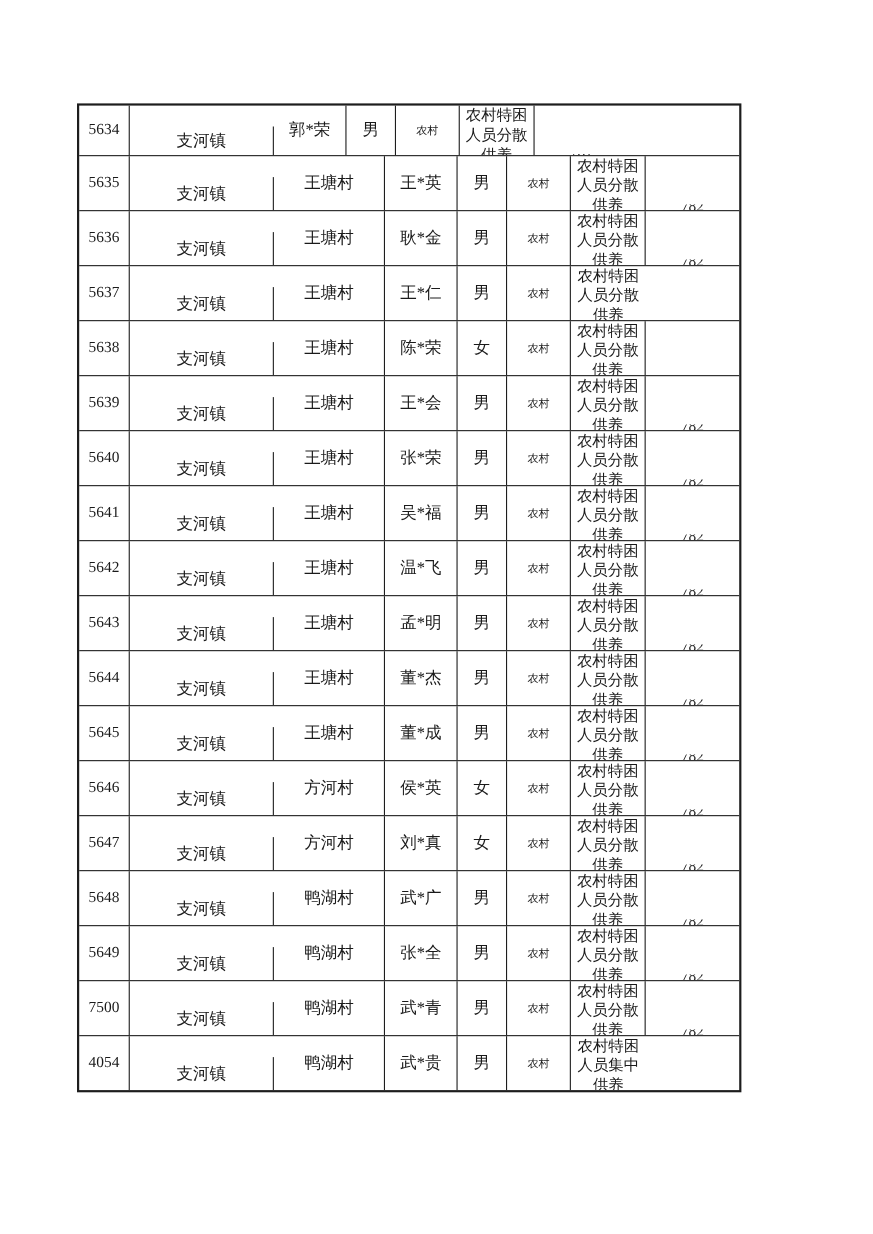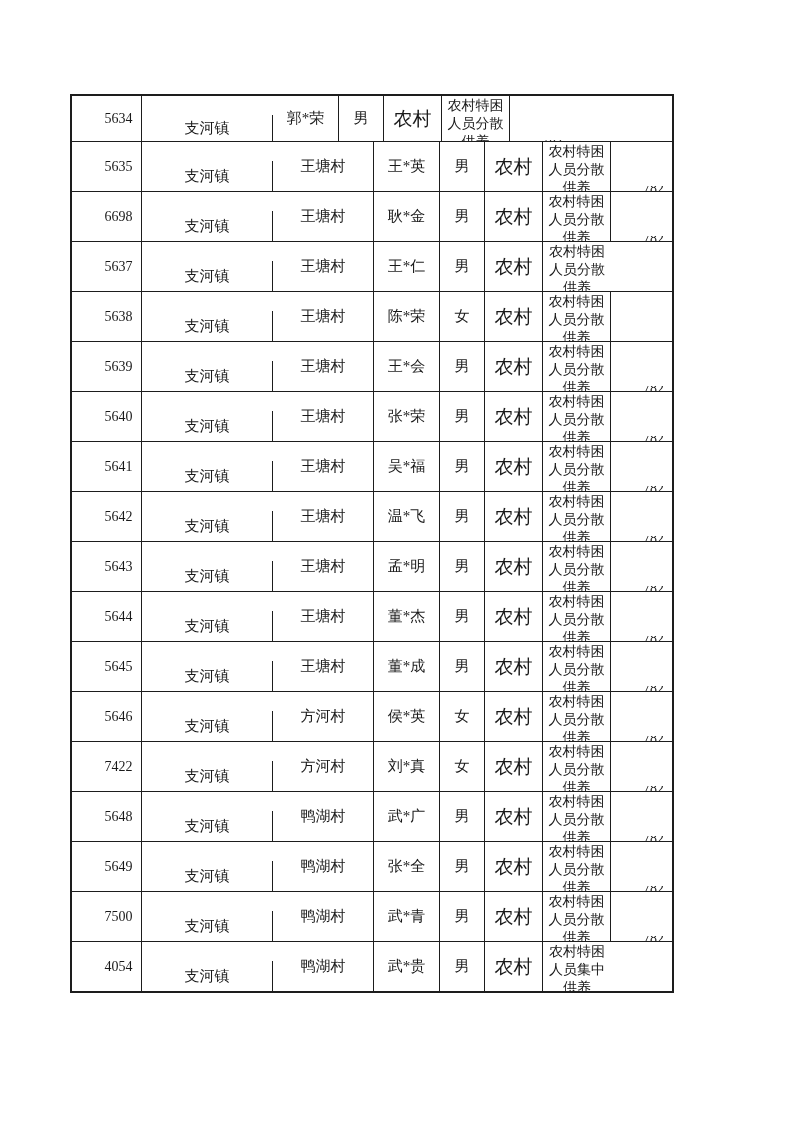--- a/index.html
+++ b/index.html
@@ -39,26 +39,26 @@
     flex: none;
     box-sizing: border-box;
     border-right: 1.4px solid #1d1d1d;
     display: flex;
     align-items: center;
     justify-content: center;
     overflow: hidden;
     white-space: nowrap;
   }
   .cell:last-child { border-right: none; }
-  .c-seq     { width: 46px;  font-size: 14px; margin-left: 24px; }
+  .c-seq     { width: 46px;  font-size: 14px; }
   .c-town    { width: 131px; font-size: 15px; margin-top: 19px; }
   .c-village { width: 101px; font-size: 15px; }
   .c-name    { width: 66px;  font-size: 15px; }
   .c-gender  { width: 45px;  font-size: 15px; }
-  .c-area    { width: 58px;  font-size: 19px; }
+  .c-area    { width: 58px;  font-size: 10px; }
   .c-cat     { width: 68px;  align-items: flex-start; padding-top: 1px; white-space: normal; }
   .c-amount  { width: 85px;  font-size: 14px; margin-top: 44px; }
   .cat-text {
     display: block;
     width: 100%;
     font-size: 14px;
     line-height: 18.2px;
     text-align: center;
     word-break: break-all;
   }
@@ -86,21 +86,21 @@
       <div class="cell c-village">王塘村</div>
       <div class="cell c-name">王*英</div>
       <div class="cell c-gender">男</div>
       <div class="cell c-area">农村</div>
       <div class="cell c-cat">
         <span class="cat-text">农村特困人员分散供养</span>
       </div>
       <div class="cell c-amount">782</div>
     </div>
       <div class="row">
-      <div class="cell c-seq">6698</div>
+      <div class="cell c-seq">5636</div>
       <div class="cell c-town">支河镇</div>
       <div class="cell c-village">王塘村</div>
       <div class="cell c-name">耿*金</div>
       <div class="cell c-gender">男</div>
       <div class="cell c-area">农村</div>
       <div class="cell c-cat">
         <span class="cat-text">农村特困人员分散供养</span>
       </div>
       <div class="cell c-amount">782</div>
     </div>
@@ -217,21 +217,21 @@
       <div class="cell c-village">方河村</div>
       <div class="cell c-name">侯*英</div>
       <div class="cell c-gender">女</div>
       <div class="cell c-area">农村</div>
       <div class="cell c-cat">
         <span class="cat-text">农村特困人员分散供养</span>
       </div>
       <div class="cell c-amount">782</div>
     </div>
       <div class="row">
-      <div class="cell c-seq">7422</div>
+      <div class="cell c-seq">5647</div>
       <div class="cell c-town">支河镇</div>
       <div class="cell c-village">方河村</div>
       <div class="cell c-name">刘*真</div>
       <div class="cell c-gender">女</div>
       <div class="cell c-area">农村</div>
       <div class="cell c-cat">
         <span class="cat-text">农村特困人员分散供养</span>
       </div>
       <div class="cell c-amount">782</div>
     </div>

